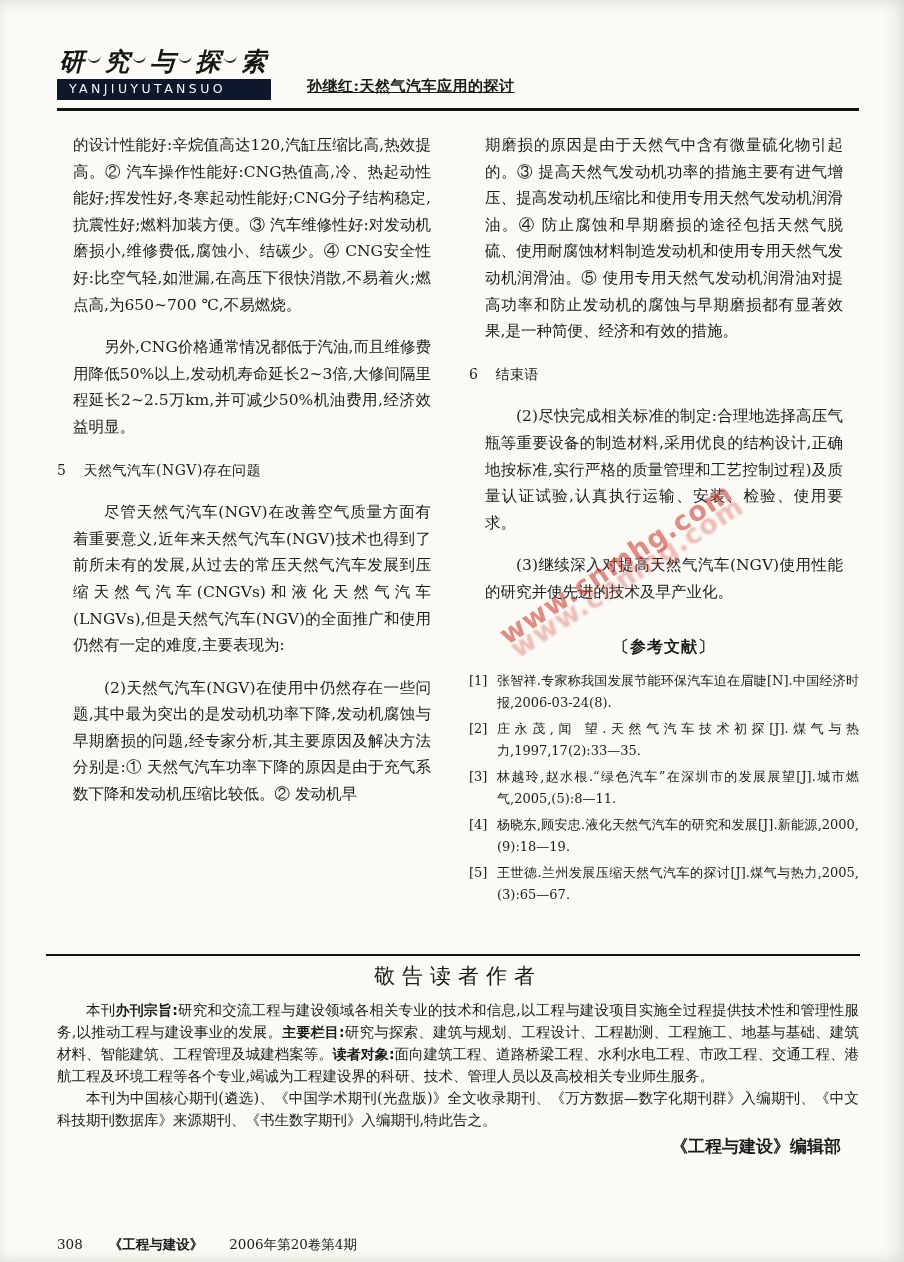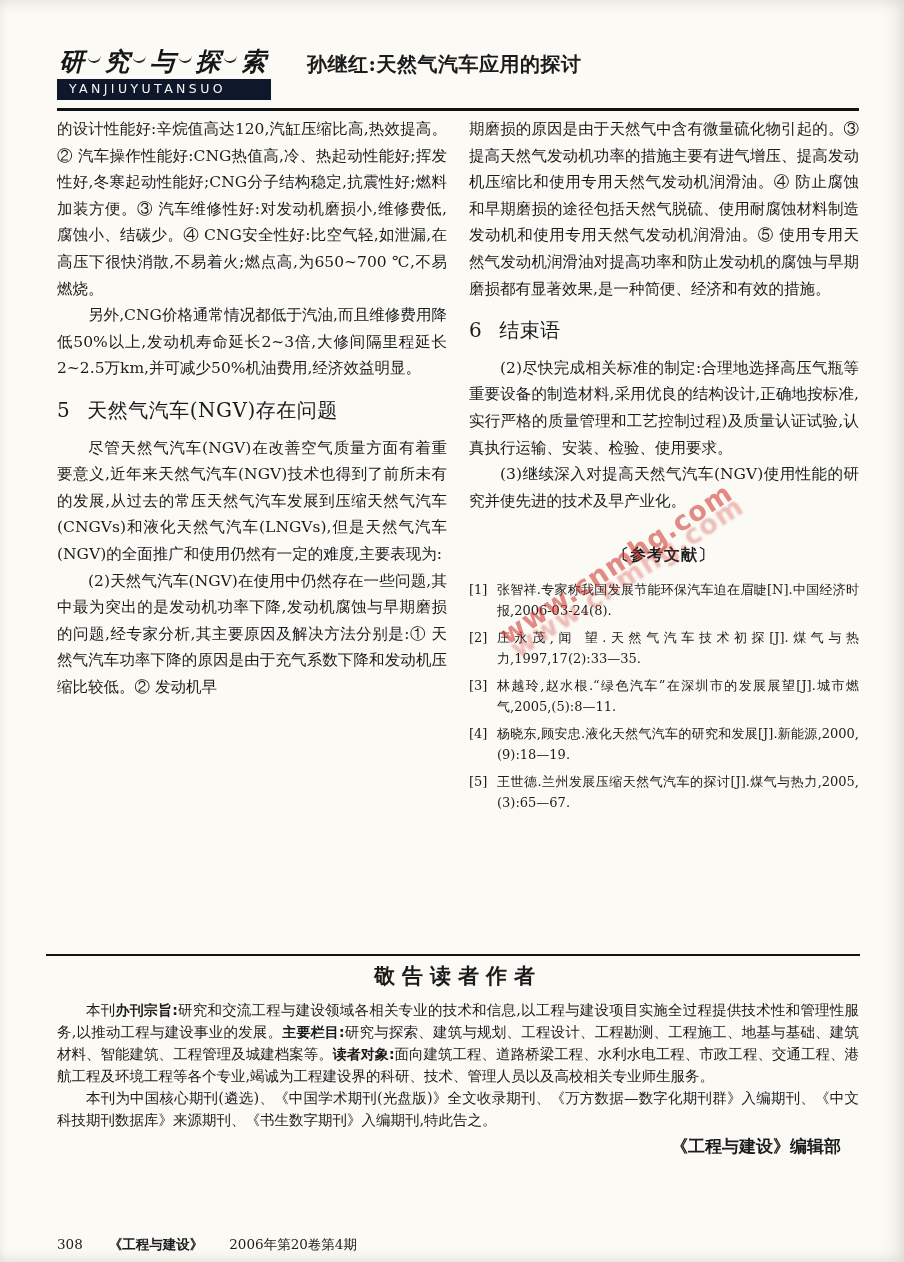--- a/index.html
+++ b/index.html
@@ -25,32 +25,32 @@
     border-bottom: 2px solid #2b2b2b;
     border-radius: 0 0 60% 60% / 0 0 100% 100%;
     transform: rotate(-7deg);
   }
   .pinyin-bar {
     background: #0f172a; color: #f7f7f7;
     font-family: "DejaVu Sans", "Liberation Sans", sans-serif;
     font-weight: normal; font-size: 12.5px; letter-spacing: 3.4px;
     padding: 2px 0 4px 12px;
   }
-  .running-title { margin: 0 0 22px 36px; font-size: 20px; font-weight: bold; letter-spacing: .5px; }
+  .running-title { margin: 0 0 4px 36px; font-size: 15px; font-weight: bold; letter-spacing: .5px; text-decoration: underline; }
   .header-rule { margin-top: 8px; border-top: 3px solid #121212; }
 
   
   .columns {
     position: absolute; top: 116px; left: 57px; width: 802px; height: 842px;
     display: flex; gap: 22px; overflow: hidden;
   }
   .col { width: 390px; flex: none; font-size: 15.5px; line-height: 26.6px; text-align: justify; }
-  .body-p { margin: 0; }
+  .body-p { margin: 16px; }
   .ind { text-indent: 2em; }
-  .sec-h { font-size: 20px; font-weight: normal; margin: 15px 0 11px; letter-spacing: .5px; }
+  .sec-h { font-size: 14px; font-weight: normal; margin: 15px 0 11px; letter-spacing: .5px; }
   .sec-num { margin-right: 17px; }
 
   .refs-title { font-size: 16px; font-weight: bold; text-align: center; margin: 28px 0 10px; letter-spacing: 1px; }
   .ref { display: flex; font-size: 13px; line-height: 21.5px; margin-bottom: 5px; }
   .ref-label { flex: none; width: 28px; }
   .ref-text { flex: 1; text-align: justify; }
 
   
   .watermark {
     position: absolute; left: 502px; top: 622px; white-space: nowrap;
@@ -60,21 +60,21 @@
     color: rgba(206,46,38,.55);
     text-shadow: 2px 17px 2px rgba(206,46,38,.30);
     pointer-events: none;
   }
 
   
   .notice-rule { position: absolute; top: 954px; left: 46px; width: 814px; border-top: 2.5px solid #121212; }
   .notice { position: absolute; top: 962px; left: 57px; width: 802px; }
   .notice-title {
     font-family: "DejaVu Sans", "Liberation Sans", sans-serif;
-    font-size: 21px; font-weight: bold; text-align: center;
+    font-size: 21px; font-weight: normal; text-align: center;
     letter-spacing: 7px; margin-bottom: 9px;
   }
   .notice p { font-size: 14.5px; line-height: 22px; text-indent: 2em; text-align: justify; margin: 0; }
   .notice .b { font-weight: bold; font-family: "DejaVu Sans", "Liberation Sans", sans-serif; font-size: 14px; }
   .signature { text-align: right; font-size: 17px; font-weight: bold; margin-top: 4px; padding-right: 18px; }
 
   
   .footer { position: absolute; left: 57px; top: 1236px; font-size: 13.5px; display: flex; gap: 26px; align-items: flex-start; }
   .footer .journal { font-weight: bold; }
 </style>

